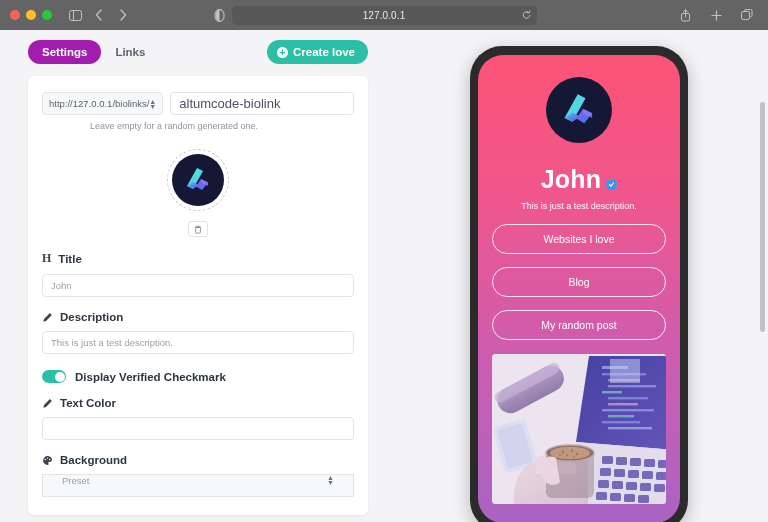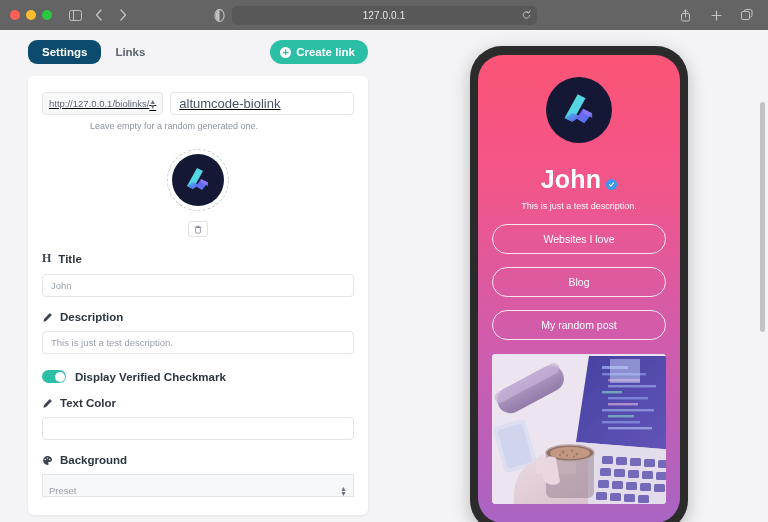--- a/index.html
+++ b/index.html
@@ -42,42 +42,42 @@
   .page { flex: 1; background: #f4f4f6; display: flex; position: relative; overflow: hidden; }
   .content { display: flex; width: 100%; padding: 10px 0 0 0; }
 
   
   .left-col { width: 390px; padding: 0 22px 0 24px; }
   .tabs-row { display: flex; align-items: center; margin: 0 0 12px 4px; }
   .tab {
     font-size: 11.5px; padding: 6px 14px; border-radius: 14px; color: #5b6470;
     font-weight: 600; cursor: pointer;
   }
-  .tab.active { background: #0c4a6e; color: #ffffff; border-radius: 9px; }
+  .tab.active { background: #a21caf; color: #ffffff; }
   .btn-create {
     margin-left: auto; background: #2bbfa6; color: #fff; font-size: 11.5px;
     font-weight: 600; border: none; border-radius: 14px; padding: 6px 13px 6px 10px;
     display: flex; align-items: center; gap: 5px; cursor: pointer;
   }
   .btn-create .plus-circle {
     width: 11px; height: 11px; border-radius: 50%; background: #fff; color: #2bbfa6;
     font-size: 11px; line-height: 10px; font-weight: 700; display: flex;
     align-items: center; justify-content: center;
   }
   .card {
     background: #fff; border-radius: 6px; box-shadow: 0 1px 3px rgba(0,0,0,.07);
     padding: 16px 14px 18px 14px; margin-left: 4px;
   }
   .field-label {
     display: flex; align-items: center; gap: 7px; font-size: 11.5px;
     color: #2d3540; font-weight: 600; margin-bottom: 8px;
   }
   .field-label .ic { color: #3d4450; display: flex; align-items: center; }
   .label-h { font-family: "Liberation Serif", serif; font-weight: 700; font-size: 12px; }
-  .input-row { display: flex; gap: 7px; text-decoration: underline; }
+  .input-row { display: flex; gap: 7px; }
   .select-prefix {
     flex: 0 0 108px; height: 23px; border: 1px solid #e2e4e8; border-radius: 4px;
     background: #f7f8f9; font-size: 9.5px; color: #5d6470; display: flex;
     align-items: center; padding: 0 6px; position: relative; cursor: pointer;
   }
   .stepper { margin-left: auto; display: flex; flex-direction: column; line-height: 5px; font-size: 7px; color: #6b7280; }
   .txt-input {
     flex: 1; height: 23px; border: 1px solid #e2e4e8; border-radius: 4px;
     background: #fff; font-size: 13px; color: #4a5160; padding: 0 8px;
     display: flex; align-items: center;
@@ -109,22 +109,22 @@
     width: 24px; height: 13px; border-radius: 7px; background: #2bbfa6;
     position: relative; cursor: pointer; flex: 0 0 24px;
   }
   .toggle .knob {
     position: absolute; right: 1.5px; top: 1.5px; width: 10px; height: 10px;
     border-radius: 50%; background: #fff;
   }
   .toggle-label { font-size: 11.5px; color: #2d3540; font-weight: 600; }
   .select-full {
     height: 23px; border: 1px solid #e2e4e8; border-radius: 0; background: #f7f8f9;
-    font-size: 9.5px; color: #9aa0ab; padding: 0 6px; display: flex;
-    align-items: flex-end; cursor: pointer;
+    font-size: 9.5px; color: #9aa0ab; padding: 0 19px; display: flex;
+    align-items: flex-start; cursor: pointer;
   }
 
   
   .right-col { flex: 1; display: flex; justify-content: center; padding-top: 6px; }
   .phone {
     width: 218px; height: 486px; background: #2b2b2b; border-radius: 32px;
     padding: 9px 8px; box-shadow: 0 5px 18px rgba(0,0,0,.25);
     position: relative;
   }
   .phone-screen {
@@ -238,21 +238,21 @@
   <div class="page">
     <div class="content">
 
       <div class="left-col">
 
         <div class="tabs-row">
           <div class="tab active">Settings</div>
           <div class="tab">Links</div>
           <button class="btn-create">
             <span class="plus-circle">+</span>
-            <span>Create link</span>
+            <span>Create love</span>
           </button>
         </div>
 
         <div class="card">
 
           <div class="input-row">
             <div class="select-prefix">
               <span>http://127.0.0.1/biolinks/</span>
               <span class="stepper">▲<br>▼</span>
             </div>

